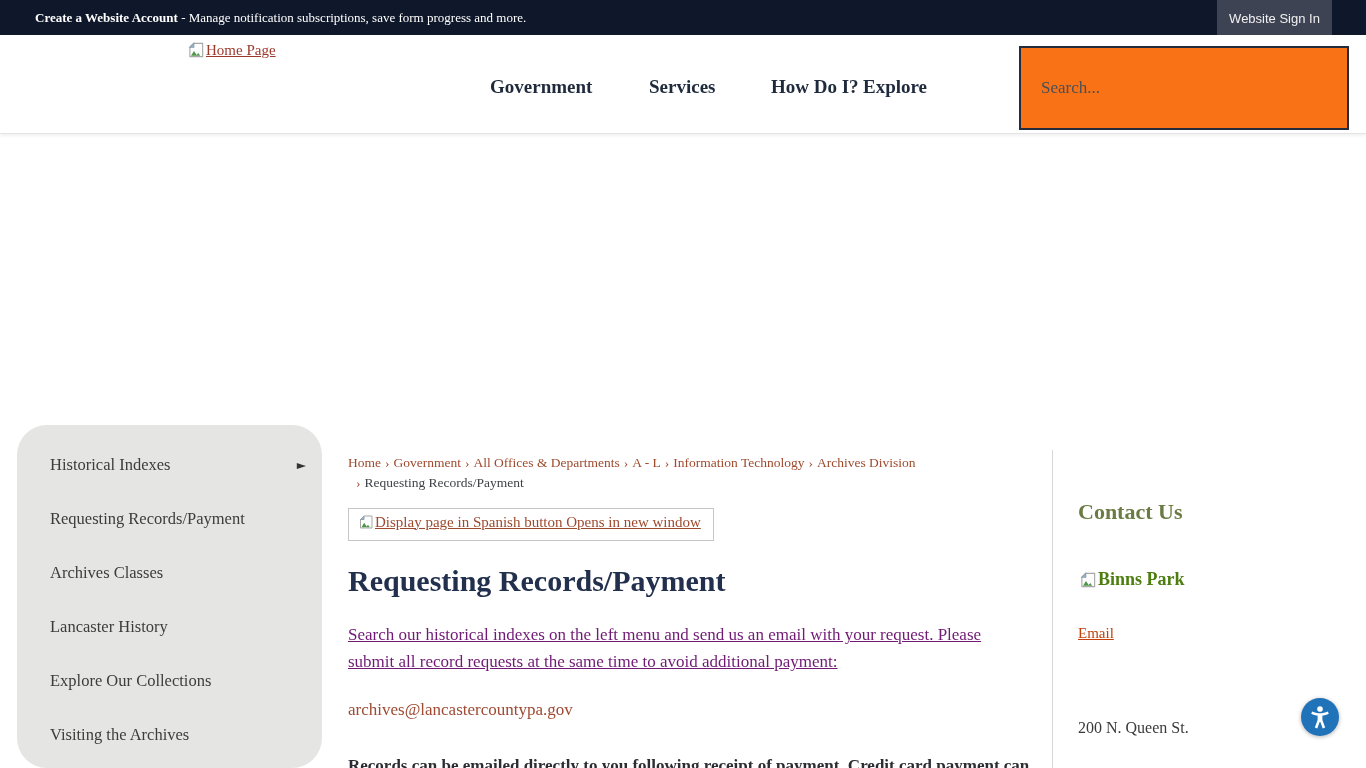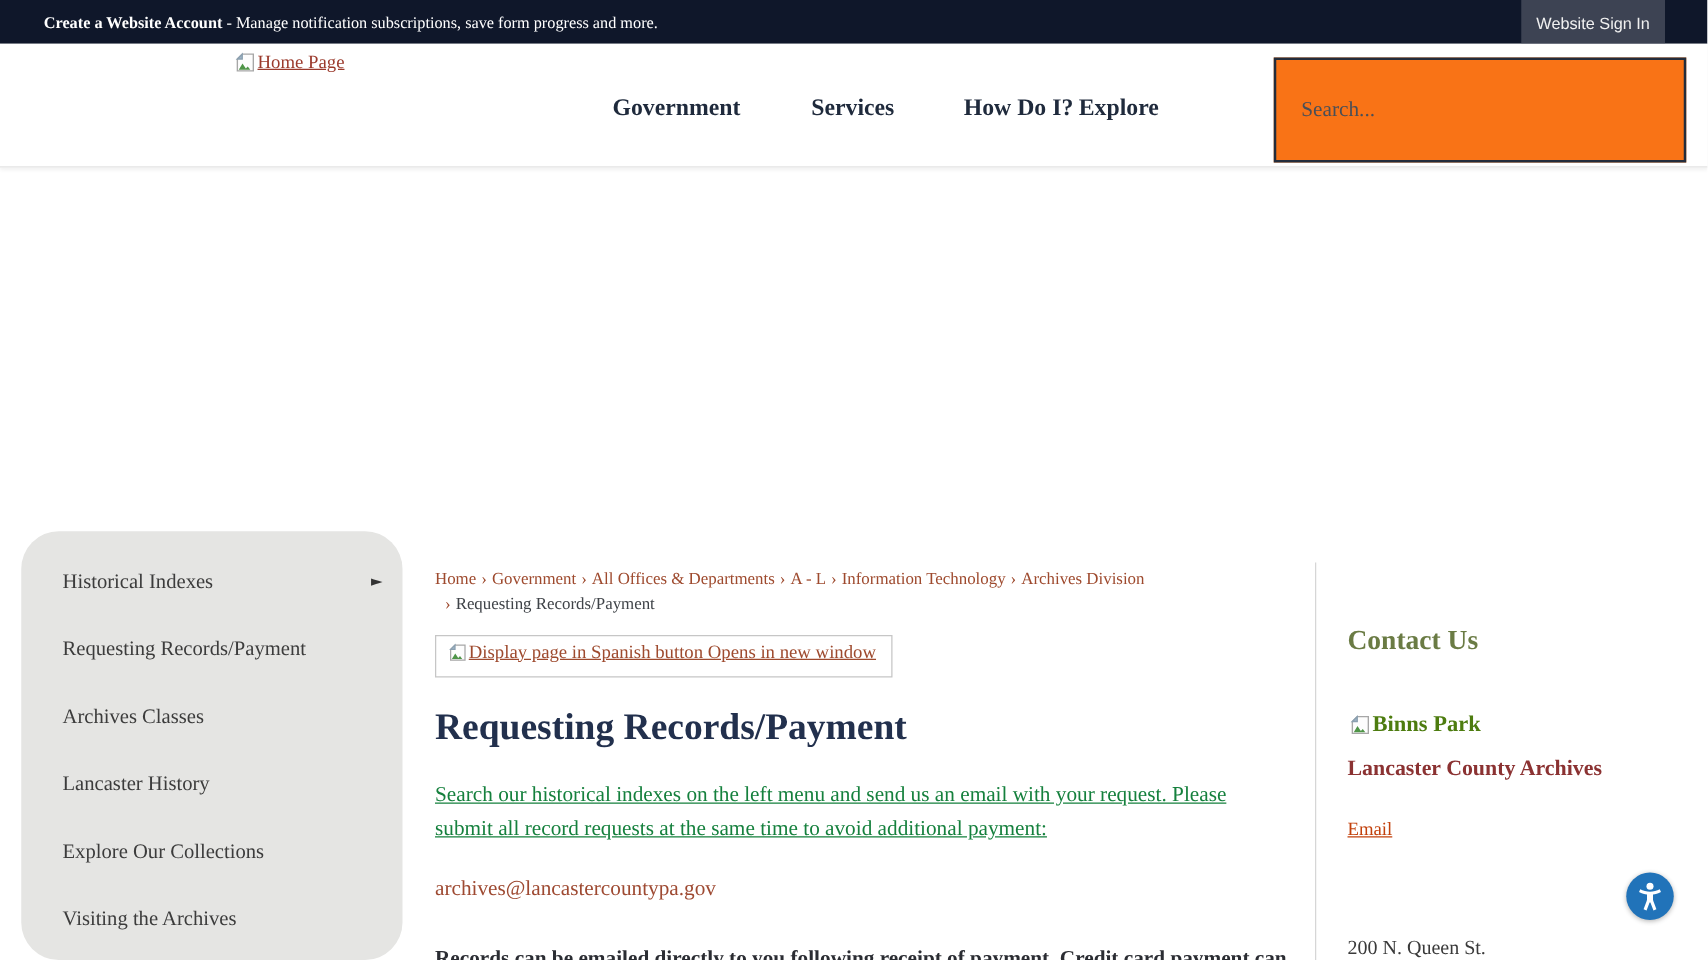--- a/index.html
+++ b/index.html
@@ -93,21 +93,21 @@
     display: inline-flex; align-items: center;
   }
 
   .page-title {
     margin: 21px 0 0 0; font-size: 30px; line-height: 38px;
     font-weight: bold; color: #22304d;
   }
 
   .intro-link {
     display: block; margin-top: 21px; width: 666px;
-    font-size: 17px; line-height: 27px; color: #15803d;
+    font-size: 17px; line-height: 27px; color: #701a75;
     text-decoration: underline;
   }
   .email-link {
     display: inline-block; margin-top: 25px;
     font-size: 17px; color: #9e4a32; text-decoration: none;
   }
   .bold-note {
     margin-top: 33px; font-size: 17px; line-height: 26px;
     font-weight: bold; color: #2b2d33;
   }
@@ -234,21 +234,20 @@
     <a class="binns-link">
       <svg class="broken-img" width="20" height="20" viewBox="0 0 18 18">
         <path d="M3.5 6.5 L7 3 L15 3 L15 15 L3.5 15 Z" fill="#fdfdfd" stroke="#a7a7a7"></path>
         <path d="M3.5 6.5 L7 6.5 L7 3 Z" fill="#9fb6c8" stroke="#8ba0b0"></path>
         <path d="M4.5 14.2 L7.2 9.8 L9.6 13.4 L11 11.8 L12.8 14.2 Z" fill="#4f9548"></path>
       </svg>
         <span>Binns Park</span>
     </a>
   </div>
 
-  <div class="org-name">Lancaster County Archives</div>
 
   <a class="contact-email">Email</a>
 
   <div class="address-line">200 N. Queen St.</div>
 </aside>
 
 <button class="a11y-btn">
   <svg width="26" height="26" viewBox="0 0 24 24">
     <circle cx="12" cy="4.6" r="2.6" fill="#ffffff"></circle>
     <path fill="#ffffff" d="M12 8.6c-2.3 0-5.2-.7-7.2-1.7l-.9 2c2 1 4.2 1.6 5.9 1.8v3.3c0 .5-.1 1-.25 1.45l-2.3 6.2 2.2.85 2.25-5.8h.6l2.25 5.8 2.2-.85-2.3-6.2c-.15-.45-.25-.95-.25-1.45v-3.3c1.7-.2 3.9-.8 5.9-1.8l-.9-2c-2 1-4.9 1.7-7.2 1.7z"></path>

